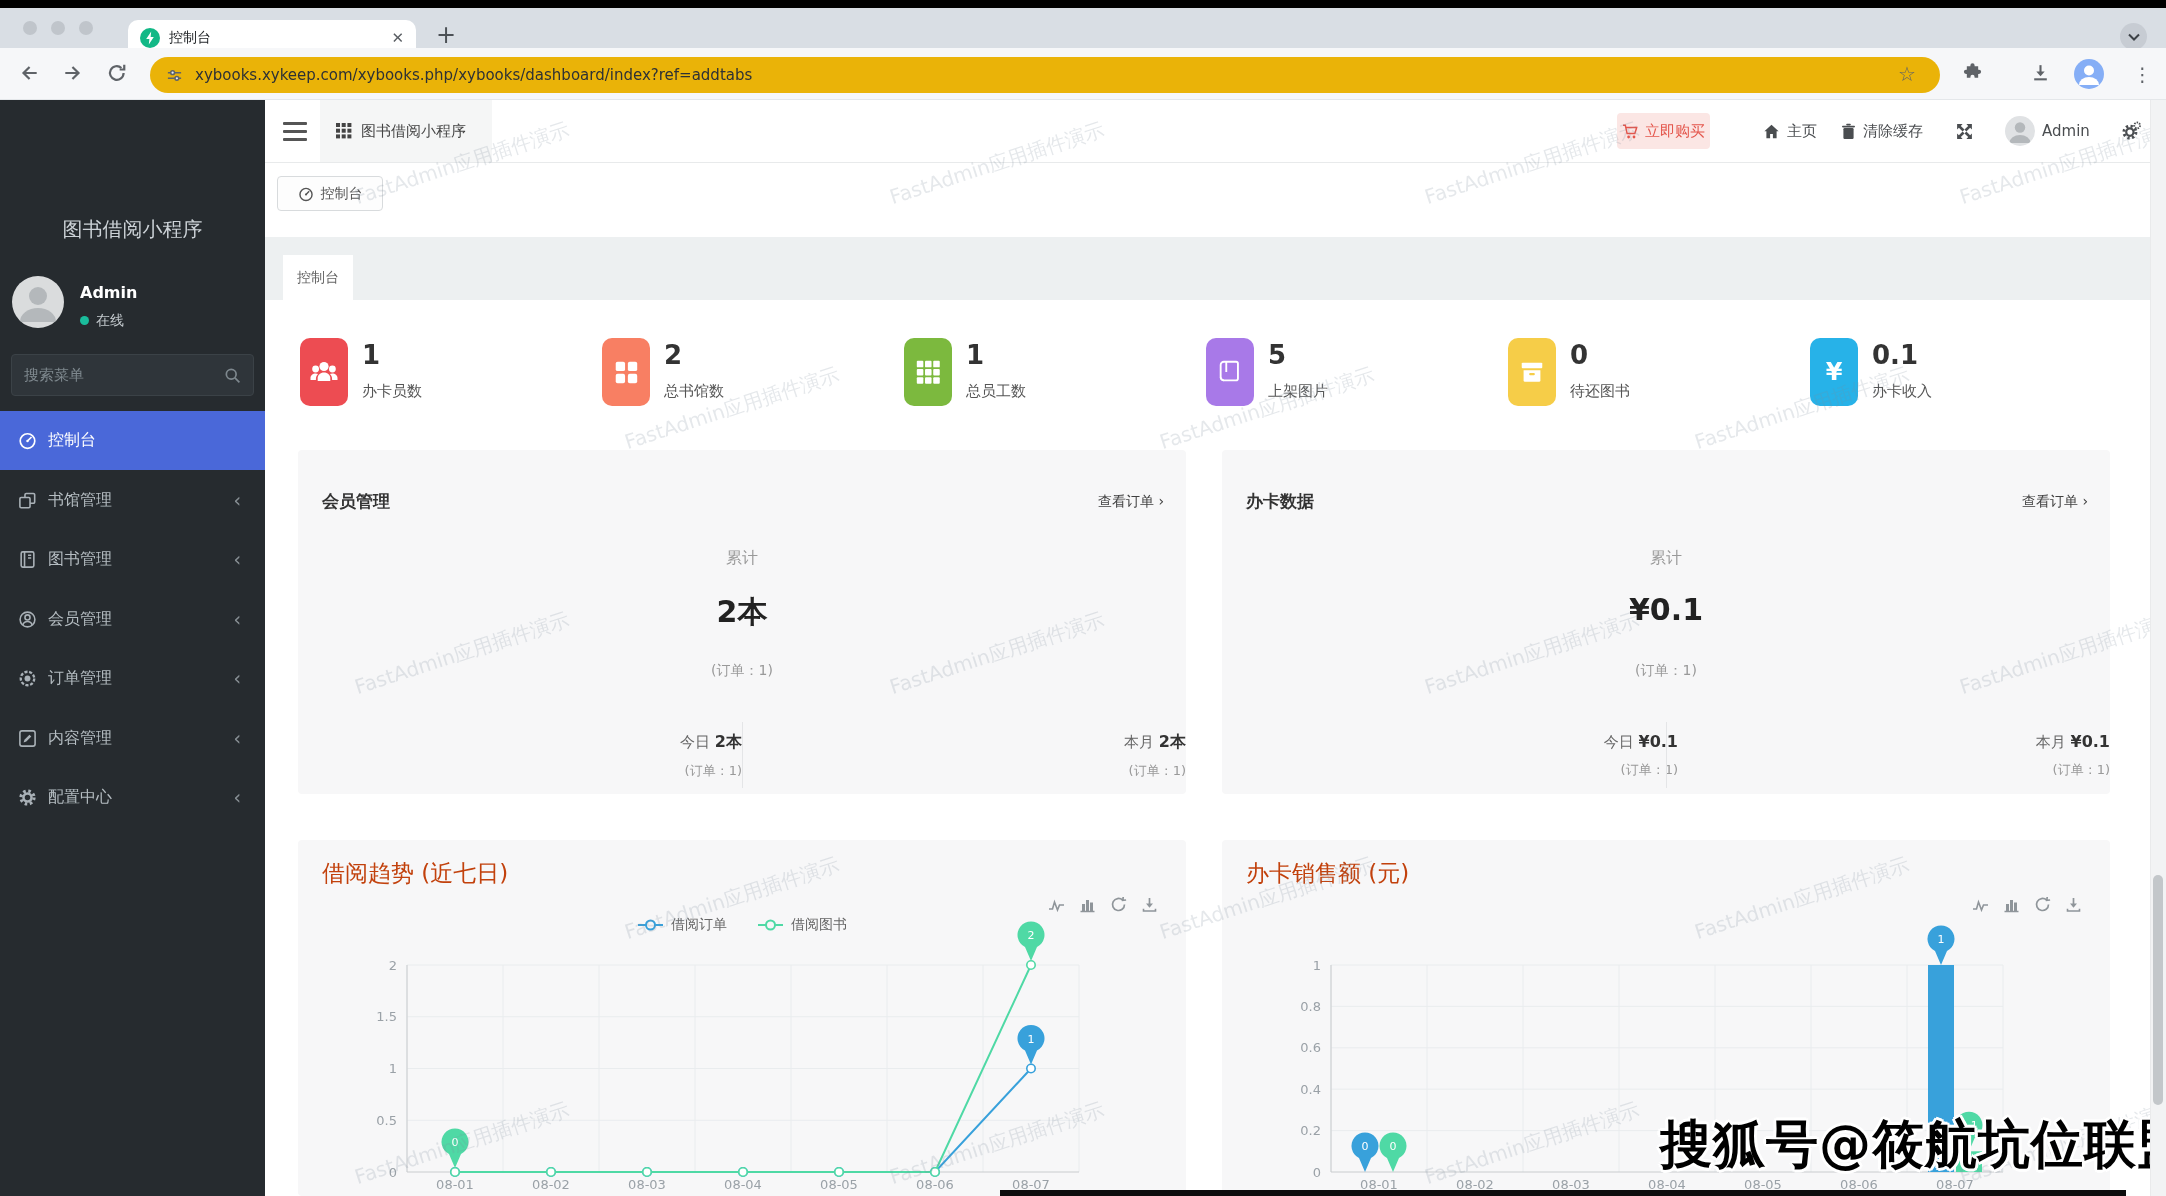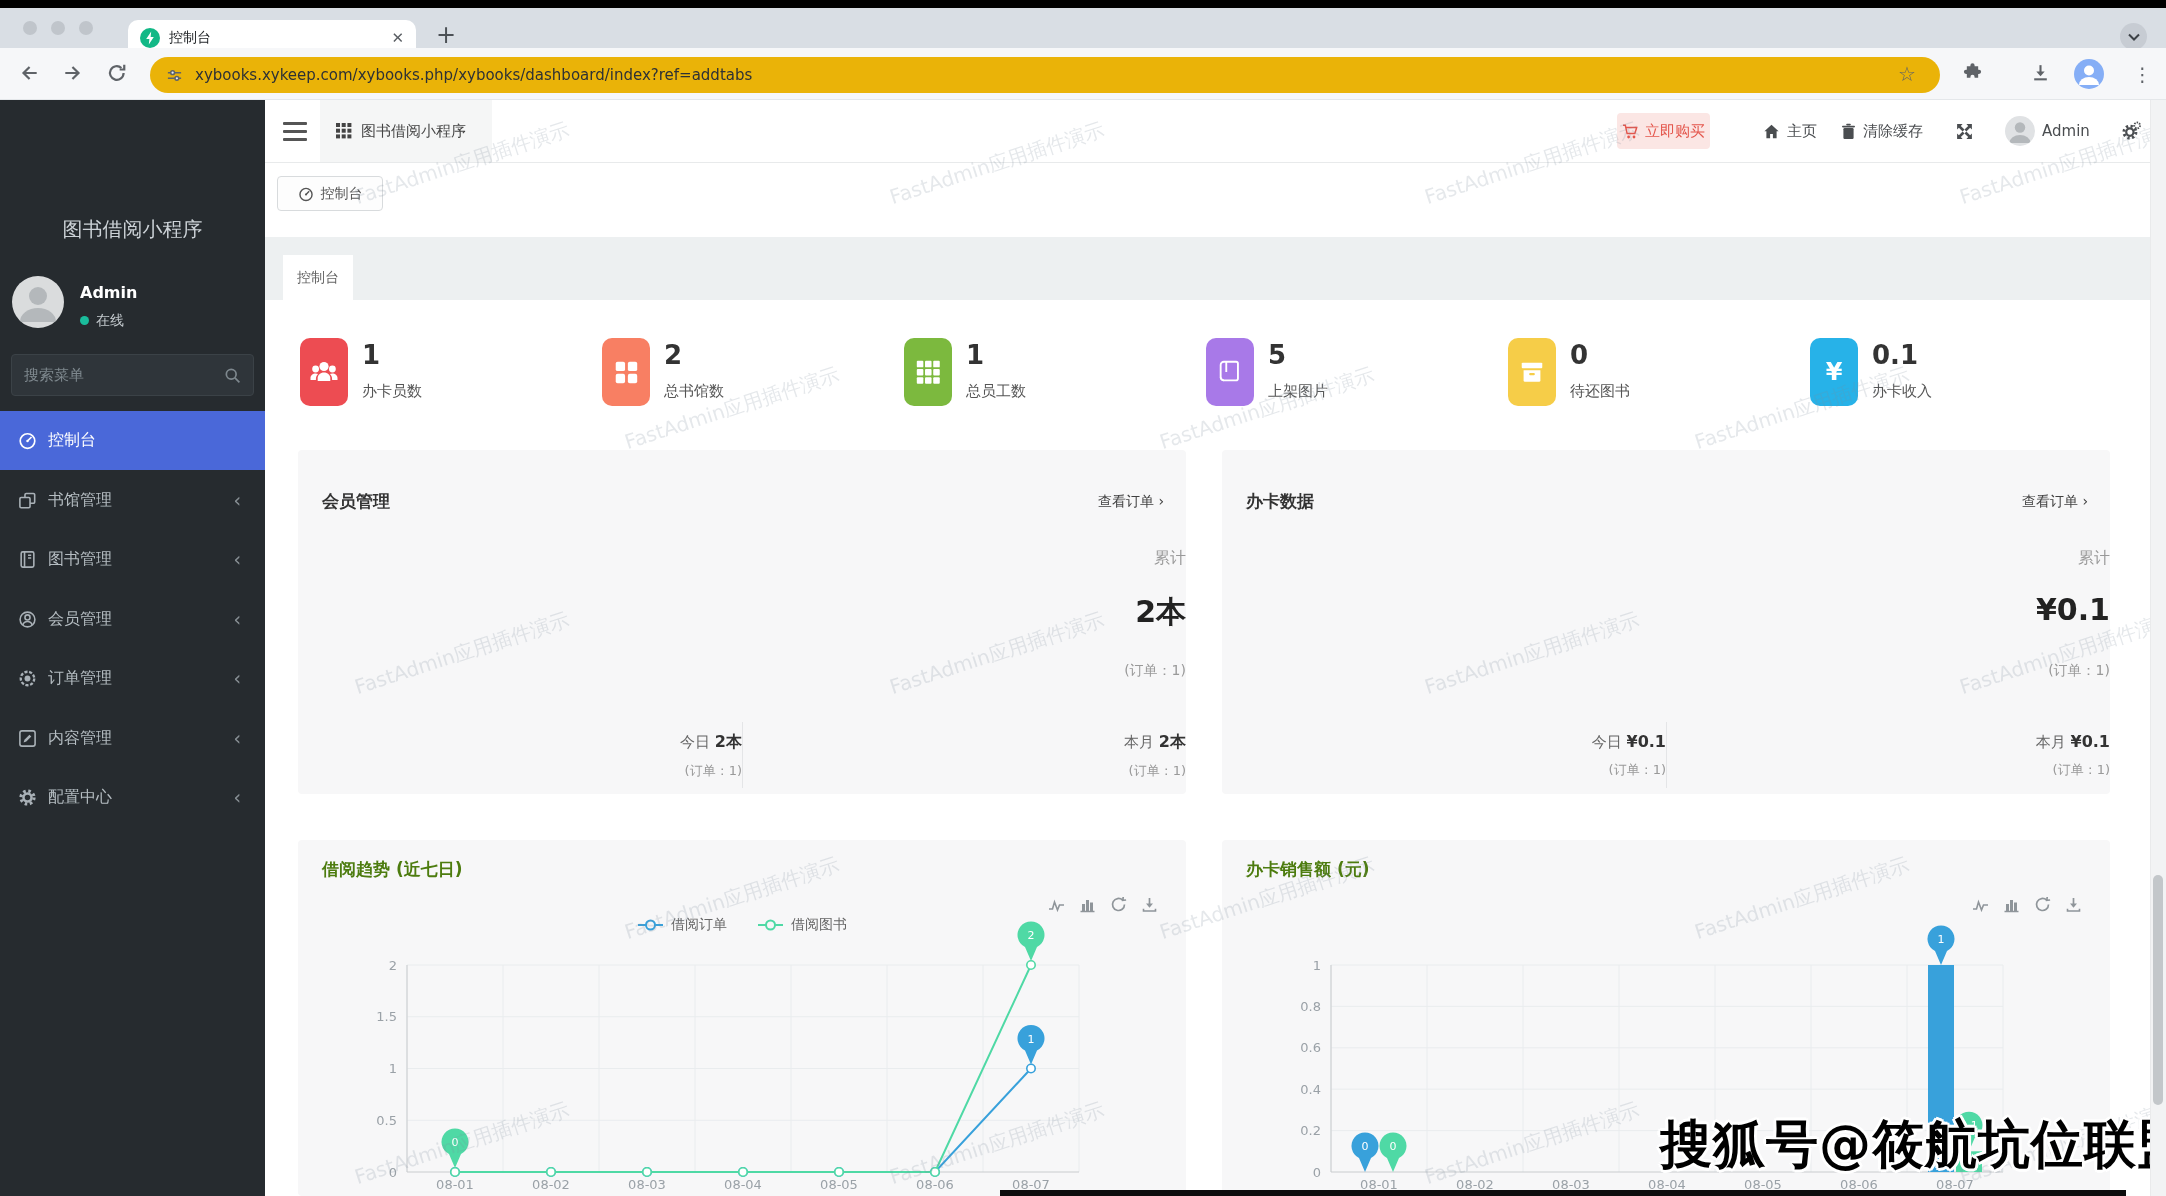--- a/index.html
+++ b/index.html
@@ -56,33 +56,33 @@
   
   .stat-card{position:absolute;top:336px;width:295px;height:92px}
   .stat-icon{position:absolute;left:2px;top:2px;width:48px;height:68px;border-radius:10px;display:flex;align-items:center;justify-content:center}
   .stat-val{position:absolute;left:64px;top:4px;font-size:26px;font-weight:bold;color:#333}
   .stat-label{position:absolute;left:64px;top:46px;font-size:15px;color:#555}
 
   
   .data-panel{position:absolute;top:450px;width:888px;height:344px;background:#f7f7f8;border-radius:4px}
   .dp-title{position:absolute;left:24px;top:40px;font-size:17px;font-weight:bold;color:#333}
   .dp-link{position:absolute;right:22px;top:43px;font-size:14px;color:#404040;cursor:default}
-  .dp-c{position:absolute;left:0;width:100%;text-align:right}
+  .dp-c{position:absolute;left:0;width:100%;text-align:center}
   .dp-cum-label{top:98px;font-size:16px;color:#999}
   .dp-cum-value{top:142px;font-size:30px;font-weight:bold;color:#222}
   .dp-cum-orders{top:212px;font-size:14px;color:#999}
   .dp-half{position:absolute;top:282px;width:444px;text-align:right}
   .dp-h1{font-size:15px;color:#666}
   .dp-hval{font-weight:bold;color:#333;font-size:16px}
   .dp-h2{margin-top:9px;font-size:13px;color:#999}
   .dp-divider{position:absolute;left:444px;top:272px;width:1px;height:66px;background:#e4e5e7}
 
   
   .chart-panel{position:absolute;top:840px;width:888px;height:356px;background:#f7f7f8;border-radius:4px;overflow:hidden}
-  .cp-title{position:absolute;left:24px;top:18px;font-size:17px;font-weight:bold;color:#4d7c0f}
+  .cp-title{position:absolute;left:24px;top:18px;font-size:23px;font-weight:normal;color:#c2410c}
   .cp-legend{position:absolute;left:0;top:76px;width:100%;display:flex;justify-content:center;gap:30px;align-items:center;font-size:14px;color:#666}
   .leg-item{display:inline-flex;align-items:center;gap:7px}
   .cp-toolbox{position:absolute;right:28px;top:56px;display:flex;gap:14px}
   .tb-icon{display:inline-flex}
 
   
   .wm{position:absolute;font-size:20px;color:rgba(125,140,155,0.20);transform:rotate(-18deg);white-space:nowrap;z-index:6;pointer-events:none}
   .big-wm{position:absolute;left:1660px;top:1110px;font-size:52px;font-weight:bold;color:#000;letter-spacing:1px;z-index:8;white-space:nowrap;
     text-shadow:-2px -2px 0 #fff,2px -2px 0 #fff,-2px 2px 0 #fff,2px 2px 0 #fff,0 -3px 0 #fff,0 3px 0 #fff,-3px 0 0 #fff,3px 0 0 #fff}
   .bottom-strip{position:absolute;left:1000px;top:1190px;width:1126px;height:6px;background:#0d0d0d;z-index:7}
@@ -444,21 +444,21 @@
       <div class="dp-h1"><span>本月</span> <span class="dp-hval">2本</span></div>
       <div class="dp-h2">(订单：1)</div>
     </div>
   </div>
   <div class="data-panel" style="left:1222px">
     <div class="dp-title">办卡数据</div>
     <div class="dp-link">查看订单 ›</div>
     <div class="dp-c dp-cum-label">累计</div>
     <div class="dp-c dp-cum-value">¥0.1</div>
     <div class="dp-c dp-cum-orders">(订单：1)</div>
-    <div class="dp-half" style="left:0">
+    <div class="dp-half" style="left:12px">
       <div class="dp-h1"><span>今日</span> <span class="dp-hval">¥0.1</span></div>
       <div class="dp-h2">(订单：1)</div>
     </div>
     <div class="dp-divider"></div>
     <div class="dp-half" style="left:444px">
       <div class="dp-h1"><span>本月</span> <span class="dp-hval">¥0.1</span></div>
       <div class="dp-h2">(订单：1)</div>
     </div>
   </div>
     </div>

